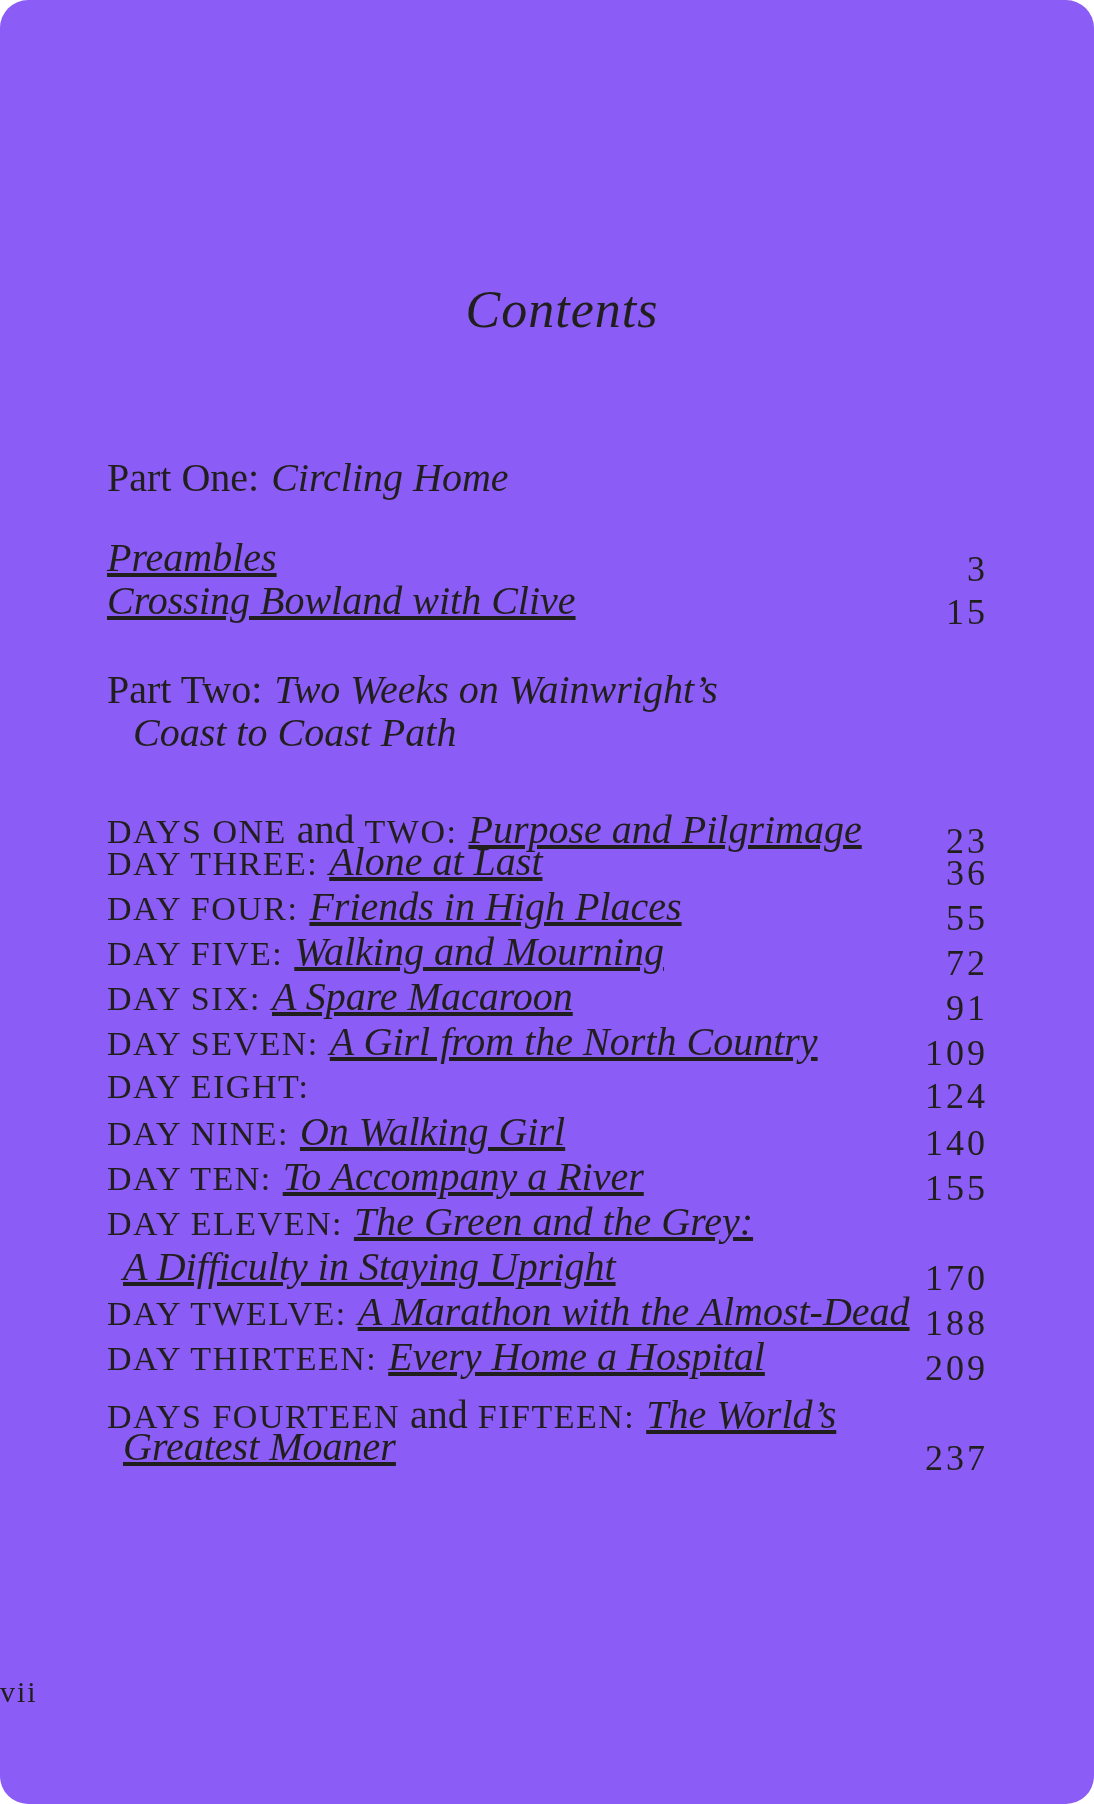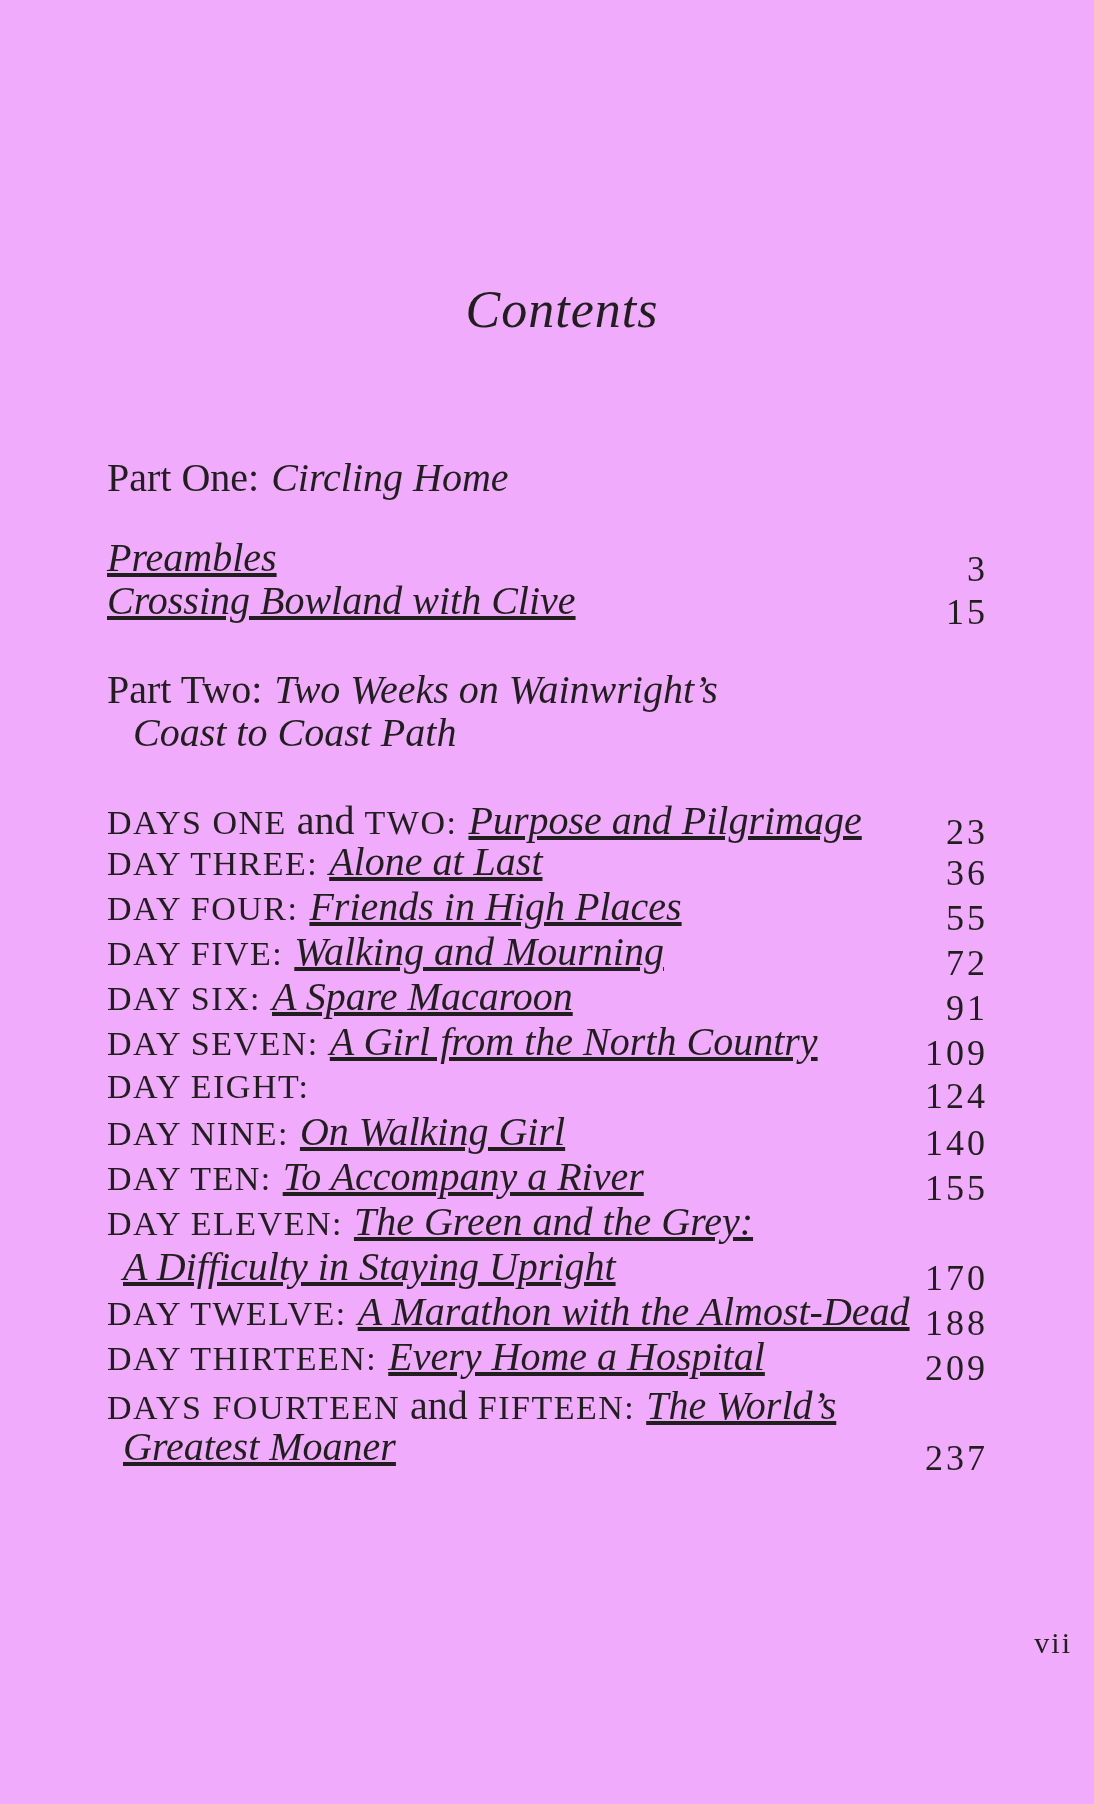--- a/index.html
+++ b/index.html
@@ -7,22 +7,23 @@
   body {
     height:1804px;
     background:#ffffff;
     color:#211f1d;
     font-family:"Liberation Serif","DejaVu Serif",serif;
   }
   .page {
     position:relative;
     width:1094px;
     height:1804px;
-    background:#f0abfc;
+    background:#8b5cf6;
     overflow:hidden;
+    border-radius:28px;
   }
   .contents-title {
     position:absolute;
     top:280px; left:0; width:100%;
     text-align:center;
     padding-left:30px;
     font-style:italic;
     font-size:52px;
     line-height:60px;
     letter-spacing:1px;
@@ -37,21 +38,21 @@
     line-height:43px;
   }
   .part-heading .roman { margin-right:12px; }
   .it { font-style:italic; }
   .sc {
     font-size:34px;
     letter-spacing:1.5px;
   }
   .rm {
     font-size:40px;
-    margin:4px 10px;
+    margin:13px 10px;
   }
   .line {
     display:flex;
     align-items:baseline;
     height:45px;
     line-height:45px;
     font-size:40px;
   }
   .line .it { margin-left:11px;text-decoration:underline; }
   .line .it.first { margin-left:0; }
@@ -68,23 +69,22 @@
     font-feature-settings:"onum";
   }
   .indent { padding-left:16px; }
   .p2line2 { padding-left:26px; }
   .pos-part1   { top:456px; }
   .pos-groupA  { top:536px; }
   .pos-part2   { top:668px; }
   .pos-days    { top:794px; }
   .footer {
     position:absolute;
-    top:1625px; left:0; width:100%;
-    text-align:right;
-    padding-right:22px;
+    top:1674px; left:0; width:100%;
+    text-align:left;
     font-size:30px;
     line-height:36px;
     letter-spacing:2px;
   }
 </style>
 </head>
 <body>
 
 <div class="page">
 

